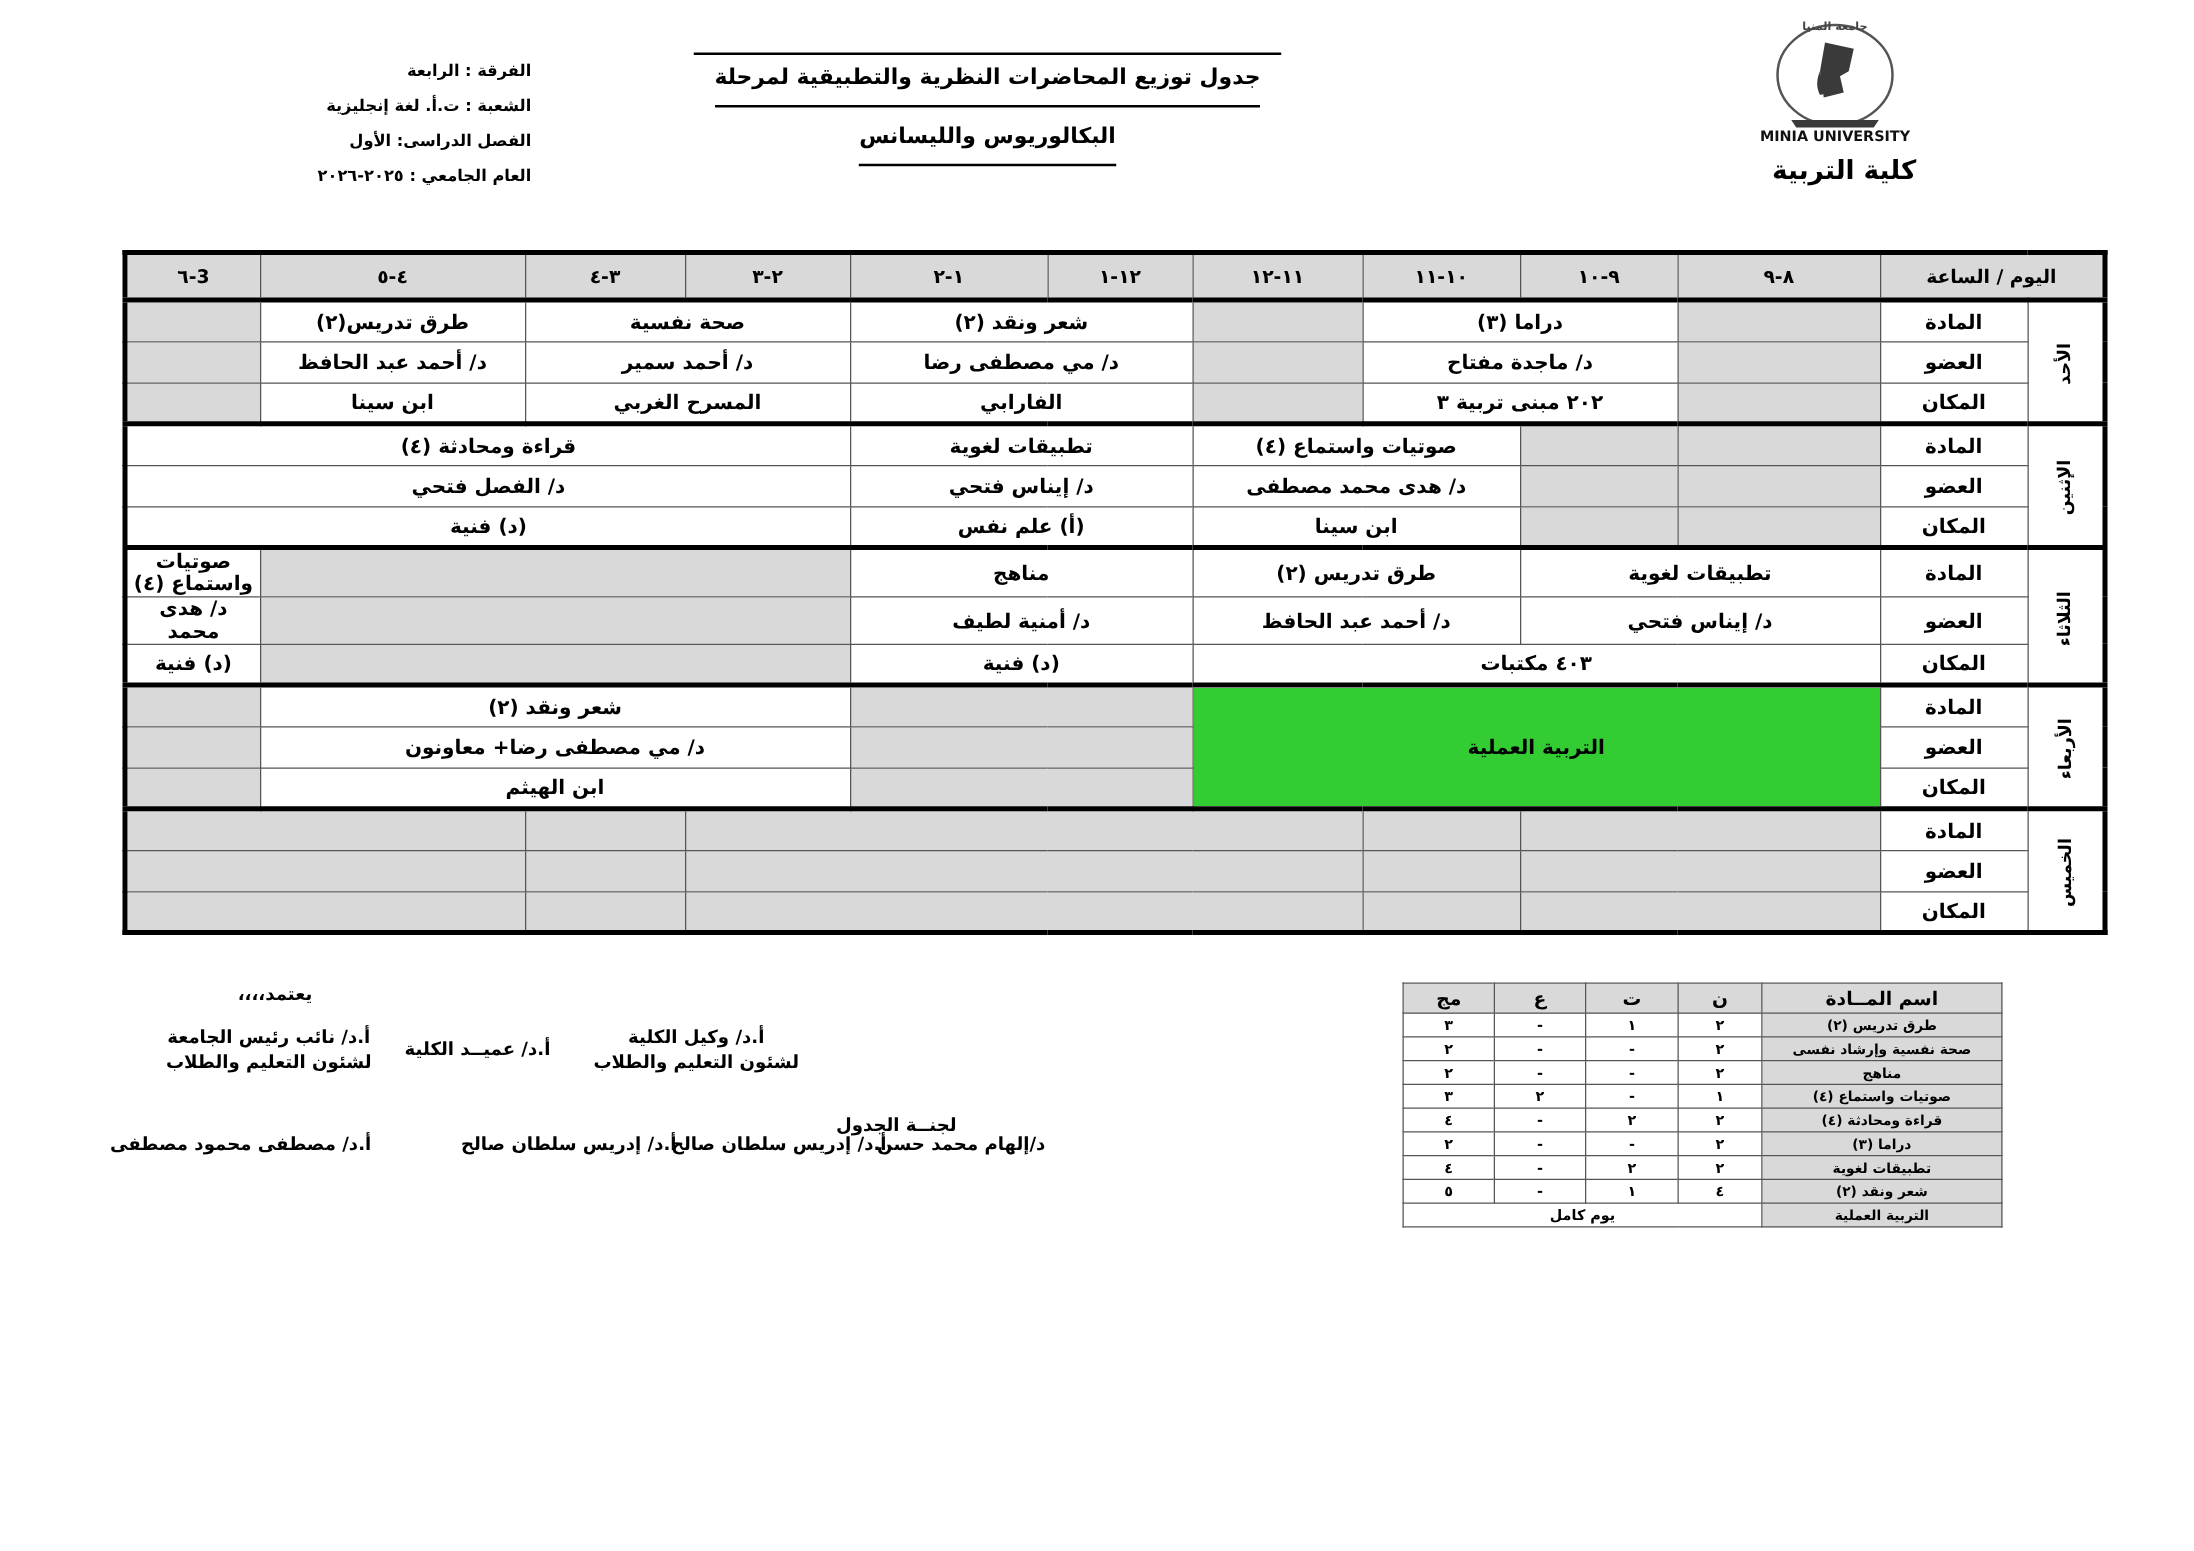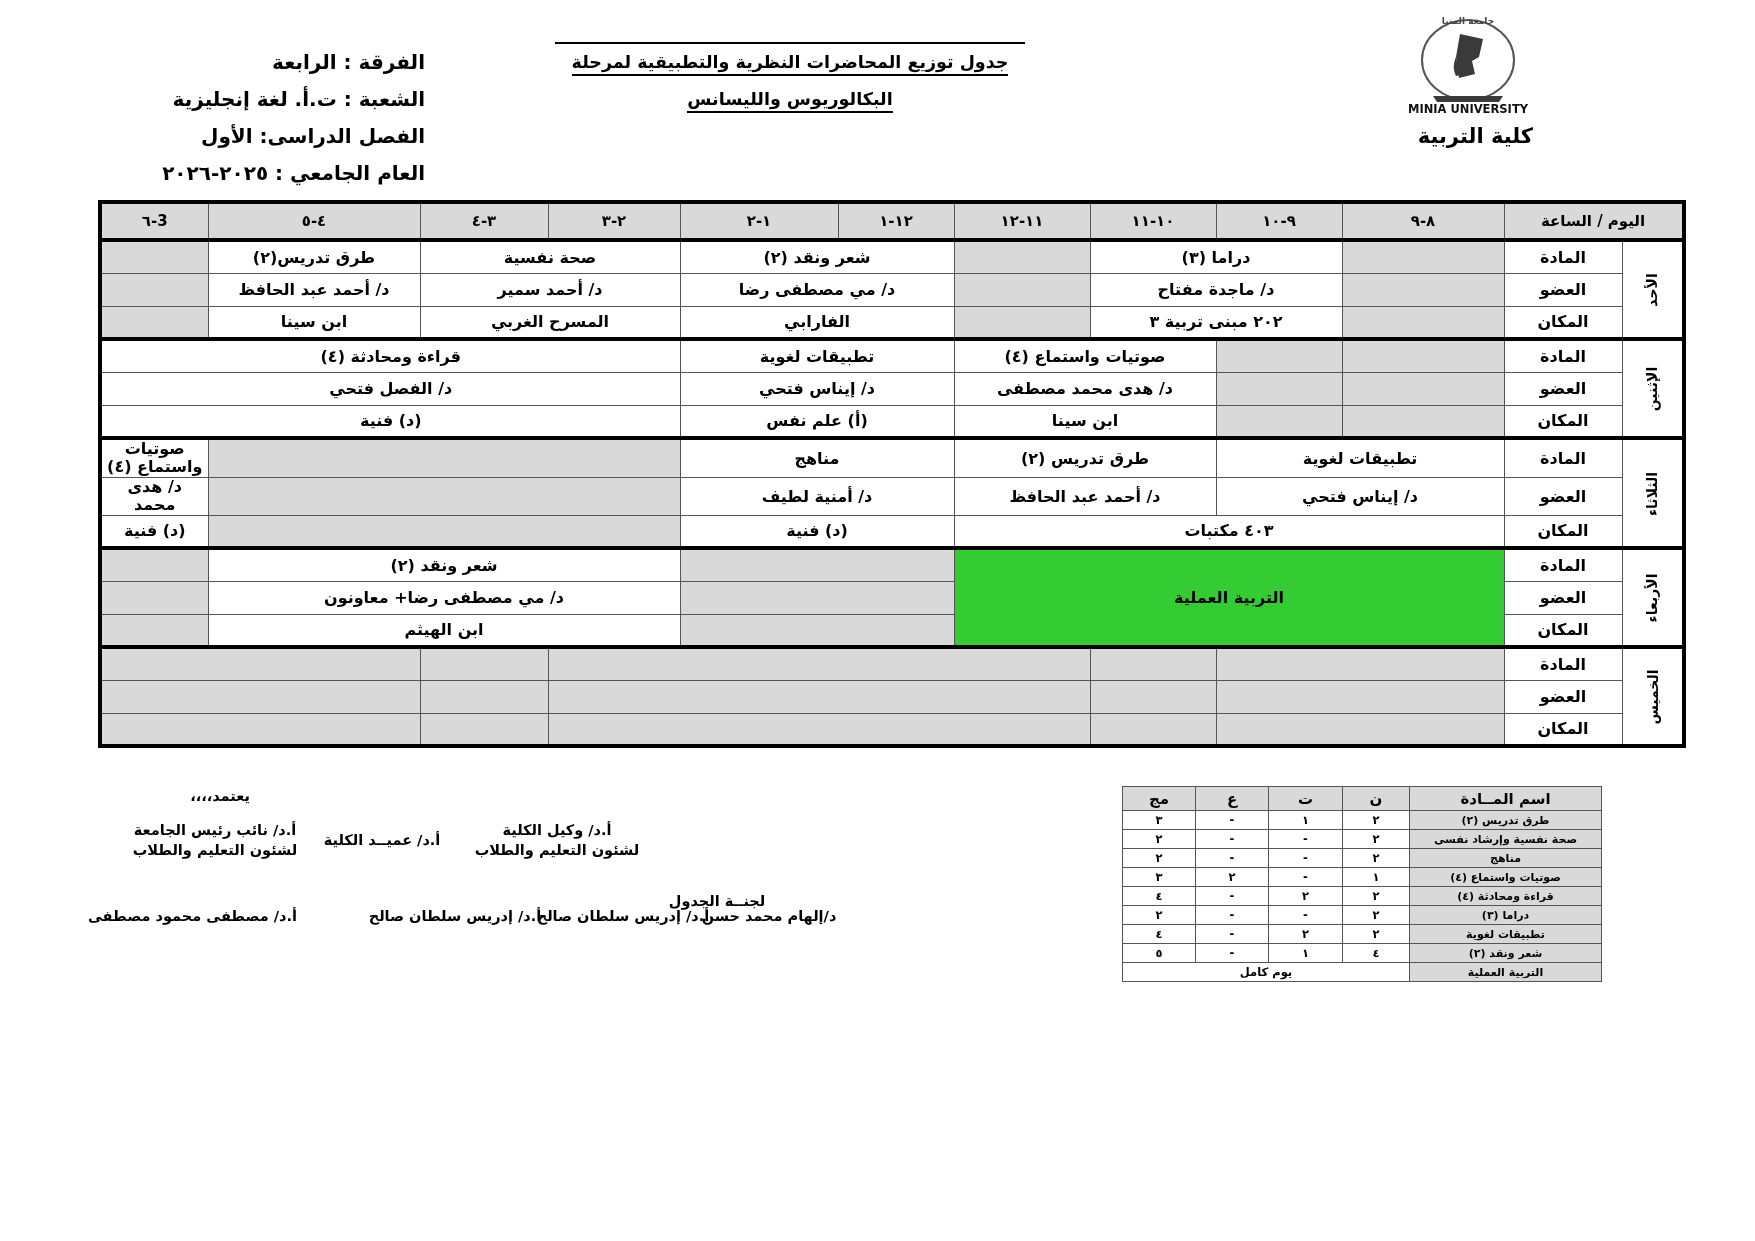--- a/index.html
+++ b/index.html
@@ -6,25 +6,25 @@
     --gray:#d9d9d9;
     --green:#33cc33;
   }
   html,body{margin:0;padding:0;}
   body{
     width:1755px;height:1241px;position:relative;background:#fff;
     font-family:"DejaVu Sans",sans-serif;font-weight:bold;direction:rtl;color:#000;
     overflow:hidden;
   }
   
-  .info-block{position:absolute;top:50px;left:95px;width:330px;text-align:right;font-size:20px;}
+  .info-block{position:absolute;top:50px;left:95px;width:330px;text-align:right;font-size:13px;}
   .info-block div{margin-bottom:13px;white-space:nowrap;}
   .title-block{position:absolute;top:42px;left:555px;width:470px;text-align:center;border-top:2px solid #000;padding-top:8px;font-size:17.5px;}
   .title-block .t-line{margin-bottom:13px;}
-  .title-block .u{border-bottom:2px solid #000;padding-bottom:2px;display:inline-block;}
+  .title-block .u{border-bottom:2px solid #000;padding-bottom:12px;display:inline-block;}
   .logo-block{position:absolute;top:12px;left:1378px;width:155px;}
   .faculty{font-size:21px;margin-top:4px;}
   
   table{border-collapse:collapse;table-layout:fixed;}
   .tt{position:absolute;top:200px;left:98px;border:4px solid #000;}
   .tt tr{height:33px;}
   .tt tr.hdr{height:38px;}
   .tt td,.tt th{border:1px solid #555;text-align:center;vertical-align:middle;padding:0 2px;font-size:16px;overflow:hidden;}
   .tt th{background:var(--gray);font-size:15px;}
   .tt tr.day-start td,.tt tr.day-start th{border-top:4px solid #000;}

